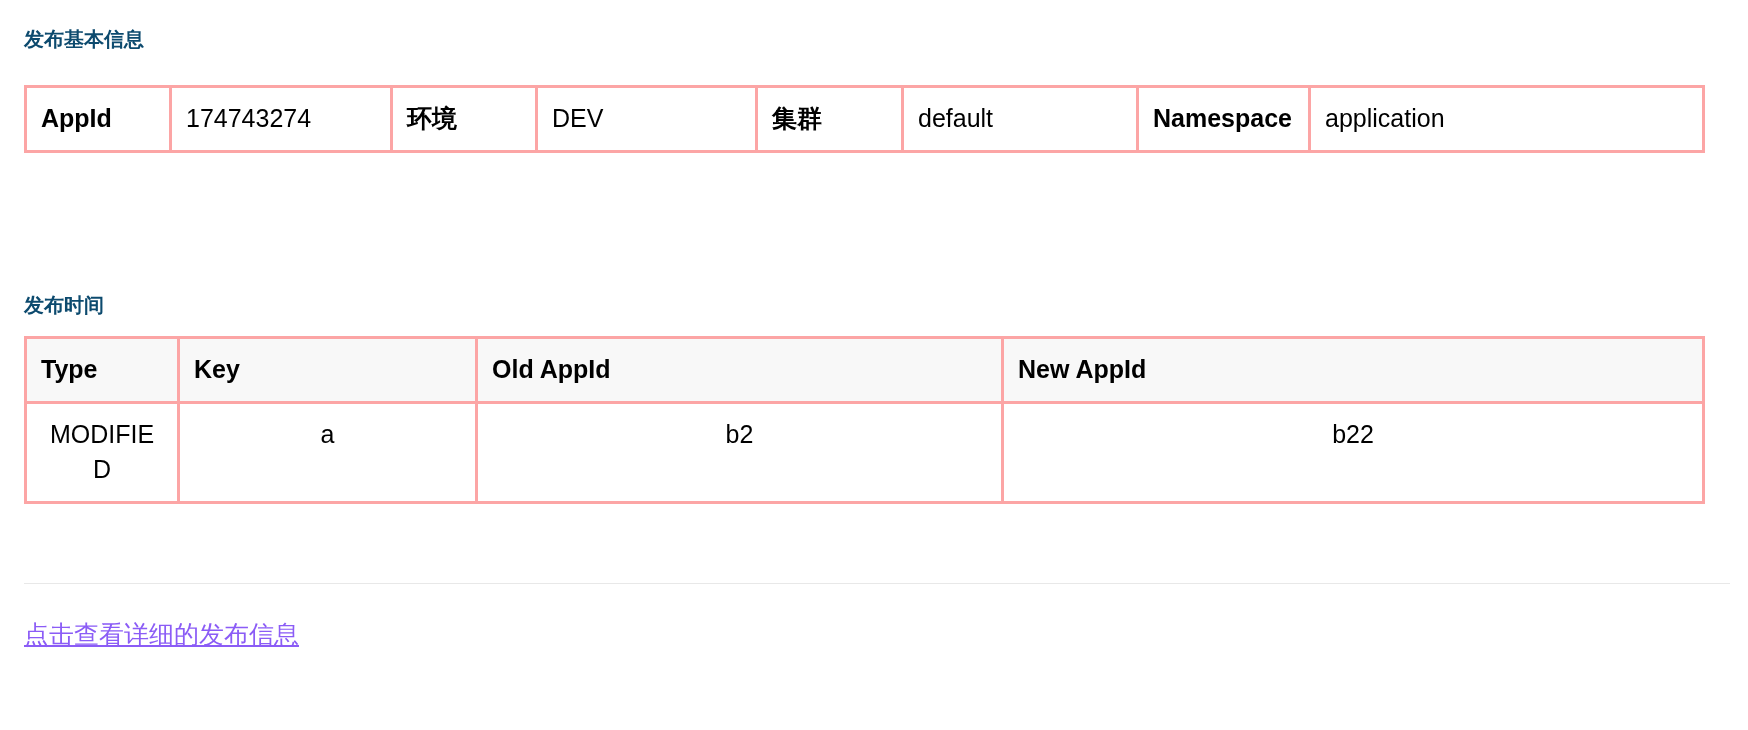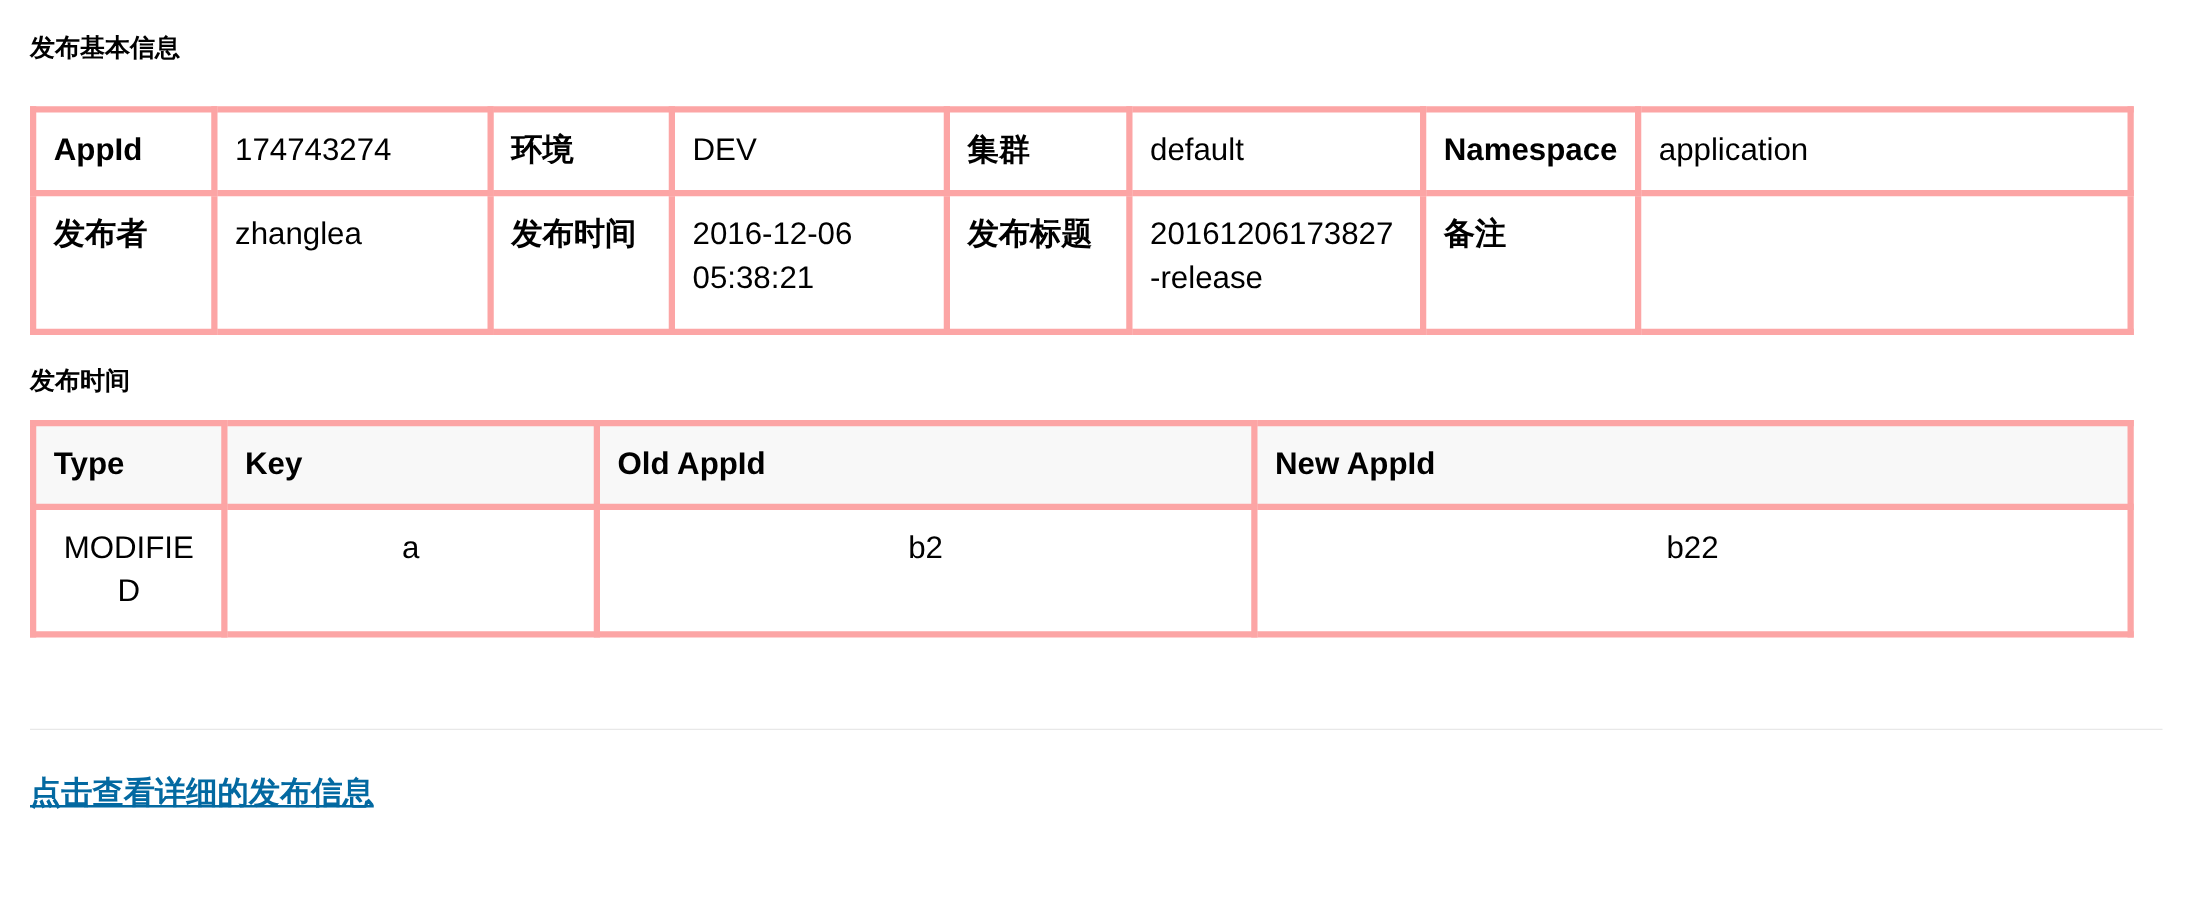--- a/index.html
+++ b/index.html
@@ -19,21 +19,21 @@
     position: relative;
     width: 1748px;
     height: 730px;
     box-sizing: border-box;
     padding: 0 24px;
   }
   .section-heading {
     font-size: 20px;
     font-weight: bold;
     line-height: 1;
-    color: #000000;
+    color: #0c4a6e;
     margin: 0;
     padding: 0;
   }
   #heading-basic-info {
     position: absolute;
     left: 24px;
     top: 29px;
   }
   #heading-changed-config {
     position: absolute;
@@ -42,21 +42,21 @@
   }
 
   table.grid {
     border-collapse: collapse;
     table-layout: fixed;
     width: 1678px;
     background: #fff;
   }
   table.grid td,
   table.grid th {
-    border: 5px solid #fca5a5;
+    border: 3px solid #fca5a5;
     padding: 13px 14px;
     font-size: 25px;
     line-height: 1.42;
     vertical-align: top;
     text-align: left;
     font-weight: normal;
     color: #000;
     word-wrap: break-word;
     overflow-wrap: break-word;
   }
@@ -111,24 +111,23 @@
     border: 0;
     margin: 0;
   }
 
   #detail-link {
     position: absolute;
     left: 24px;
     top: 618px;
     font-size: 25px;
     line-height: 1.3;
-    color: #0369a1;
+    color: #8b5cf6;
     text-decoration: underline;
     cursor: pointer;
-    font-weight: bold;
   }
 </style>
 </head>
 <body>
 
 <div class="page">
 
   <h3 class="section-heading" id="heading-basic-info">发布基本信息</h3>
 
   <table class="grid" id="table-basic-info">
@@ -145,30 +144,20 @@
     <tbody>
       <tr class="row-1">
         <td class="label">AppId</td>
         <td class="value">174743274</td>
         <td class="label">环境</td>
         <td class="value">DEV</td>
         <td class="label">集群</td>
         <td class="value">default</td>
         <td class="label">Namespace</td>
         <td class="value">application</td>
-      </tr>
-      <tr class="row-2">
-        <td class="label">发布者</td>
-        <td class="value">zhanglea</td>
-        <td class="label">发布时间</td>
-        <td class="value">2016-12-06 05:38:21</td>
-        <td class="label">发布标题</td>
-        <td class="value">20161206173827-release</td>
-        <td class="label">备注</td>
-        <td class="value"></td>
       </tr>
     </tbody>
   </table>
 
   <h3 class="section-heading" id="heading-changed-config">发布时间</h3>
 
   <table class="grid" id="table-changed-config">
     <colgroup>
       <col class="c-type">
         <col class="c-key">

